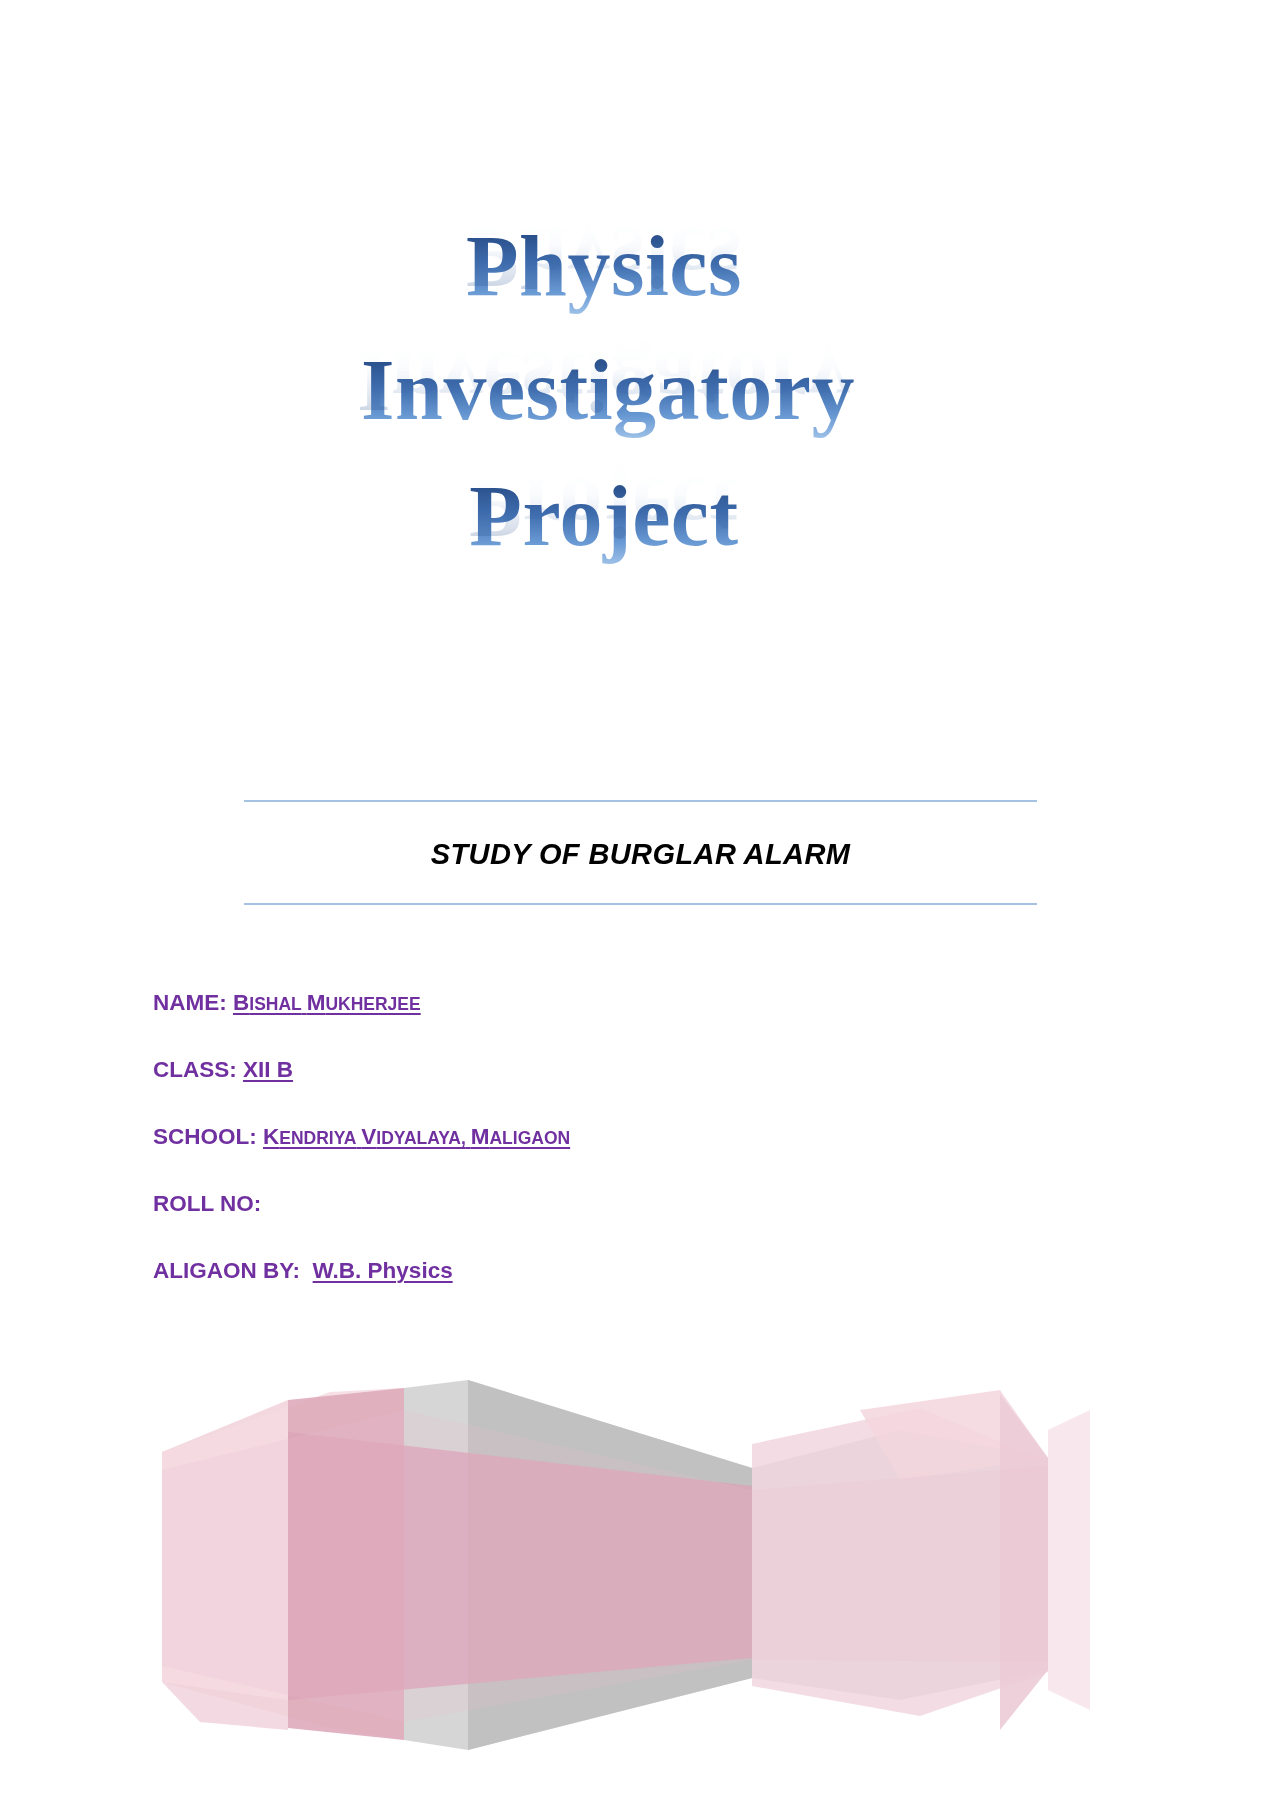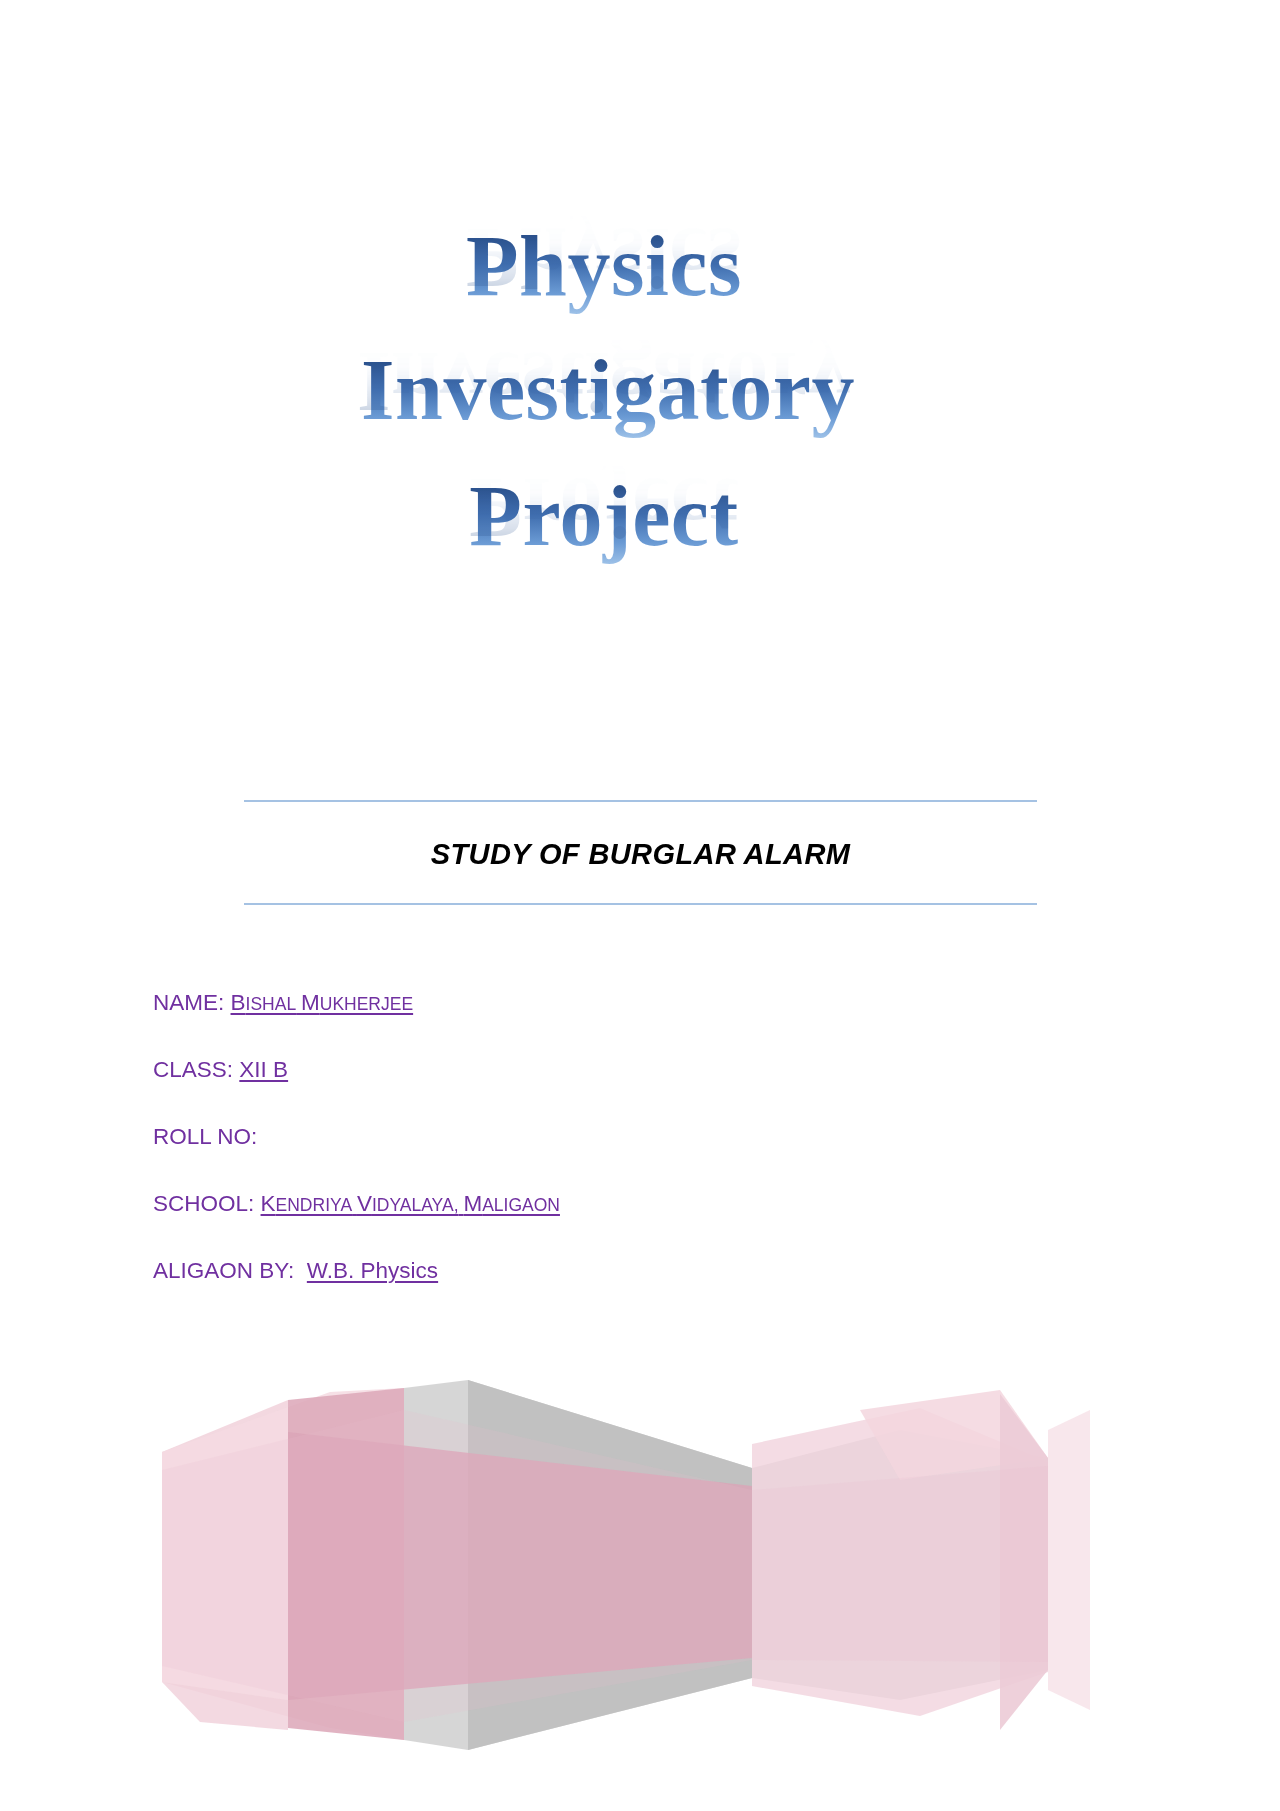--- a/index.html
+++ b/index.html
@@ -109,21 +109,21 @@
   
   .details {
     position: absolute;
     left: 153px;
     top: 990px;
     width: 900px;
   }
 
   .detail-row {
     font-family: "Liberation Sans", sans-serif;
-    font-weight: 400;
+    font-weight: 700;
     font-size: 22.5px;
     color: #7030a0;
     margin: 0 0 41px 0;
     white-space: nowrap;
   }
 
   .detail-label {
     font-variant: normal;
   }
 
@@ -196,32 +196,32 @@
         <span class="ini">B</span><span class="rest">ISHAL</span><span class="rest">&nbsp;</span><span class="ini">M</span><span class="rest">UKHERJEE</span>
       </span>
     </p>
 
     <p class="detail-row">
       <span class="detail-label">CLASS:</span>
       <span class="detail-value">XII B</span>
     </p>
 
     <p class="detail-row">
-      <span class="detail-label">ROLL NO:</span>
-      <span class="detail-value"></span>
-    </p>
-
-    <p class="detail-row">
       <span class="detail-label">SCHOOL:</span>
       <span class="detail-value sc">
         <span class="ini">K</span><span class="rest">ENDRIYA</span><span class="rest">&nbsp;</span><span class="ini">V</span><span class="rest">IDYALAYA,</span><span class="rest">&nbsp;</span><span class="ini">M</span><span class="rest">ALIGAON</span>
       </span>
     </p>
 
     <p class="detail-row">
+      <span class="detail-label">ROLL NO:</span>
+      <span class="detail-value"></span>
+    </p>
+
+    <p class="detail-row">
       <span class="detail-label">ALIGAON BY:</span>
       <span>&nbsp;</span><span class="detail-value">W.B. Physics</span>
     </p>
 
   </div>
 
   <div class="cover-graphic">
     <svg viewBox="0 0 1280 400" xmlns="http://www.w3.org/2000/svg" aria-hidden="true">
 
       <polygon points="162,82 288,30 288,330 162,312" fill="#f2d6de" opacity="0.95"></polygon>

